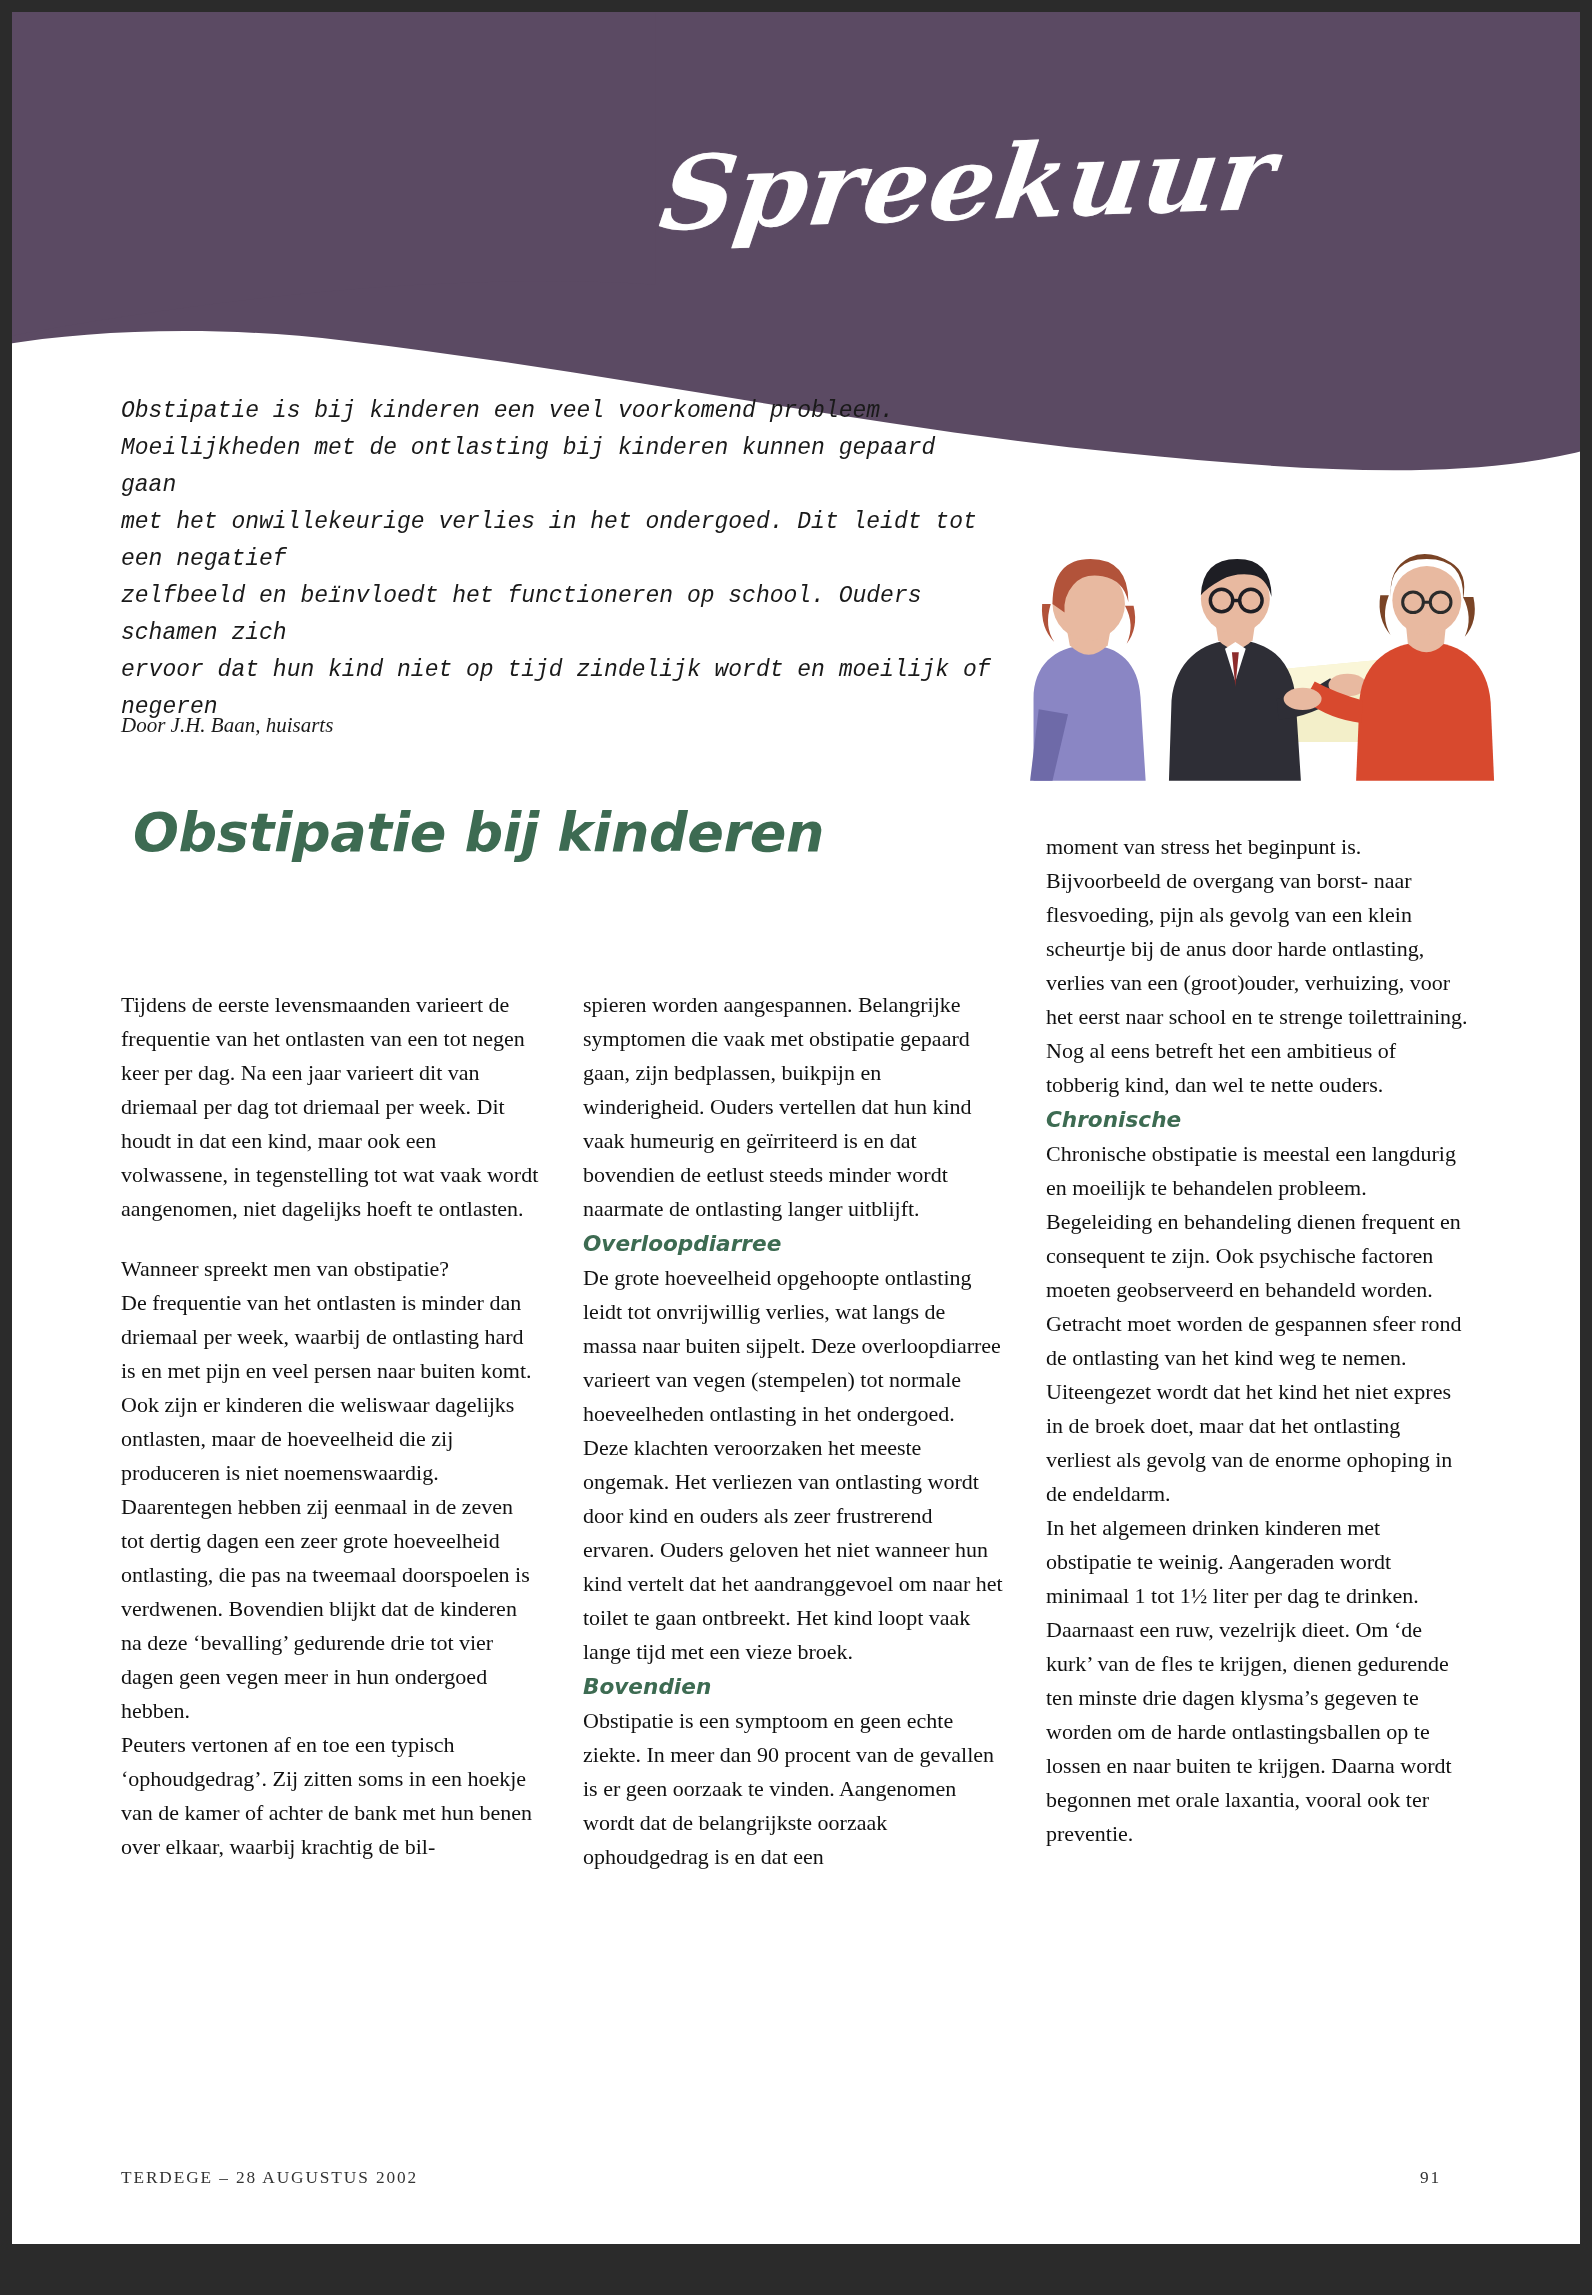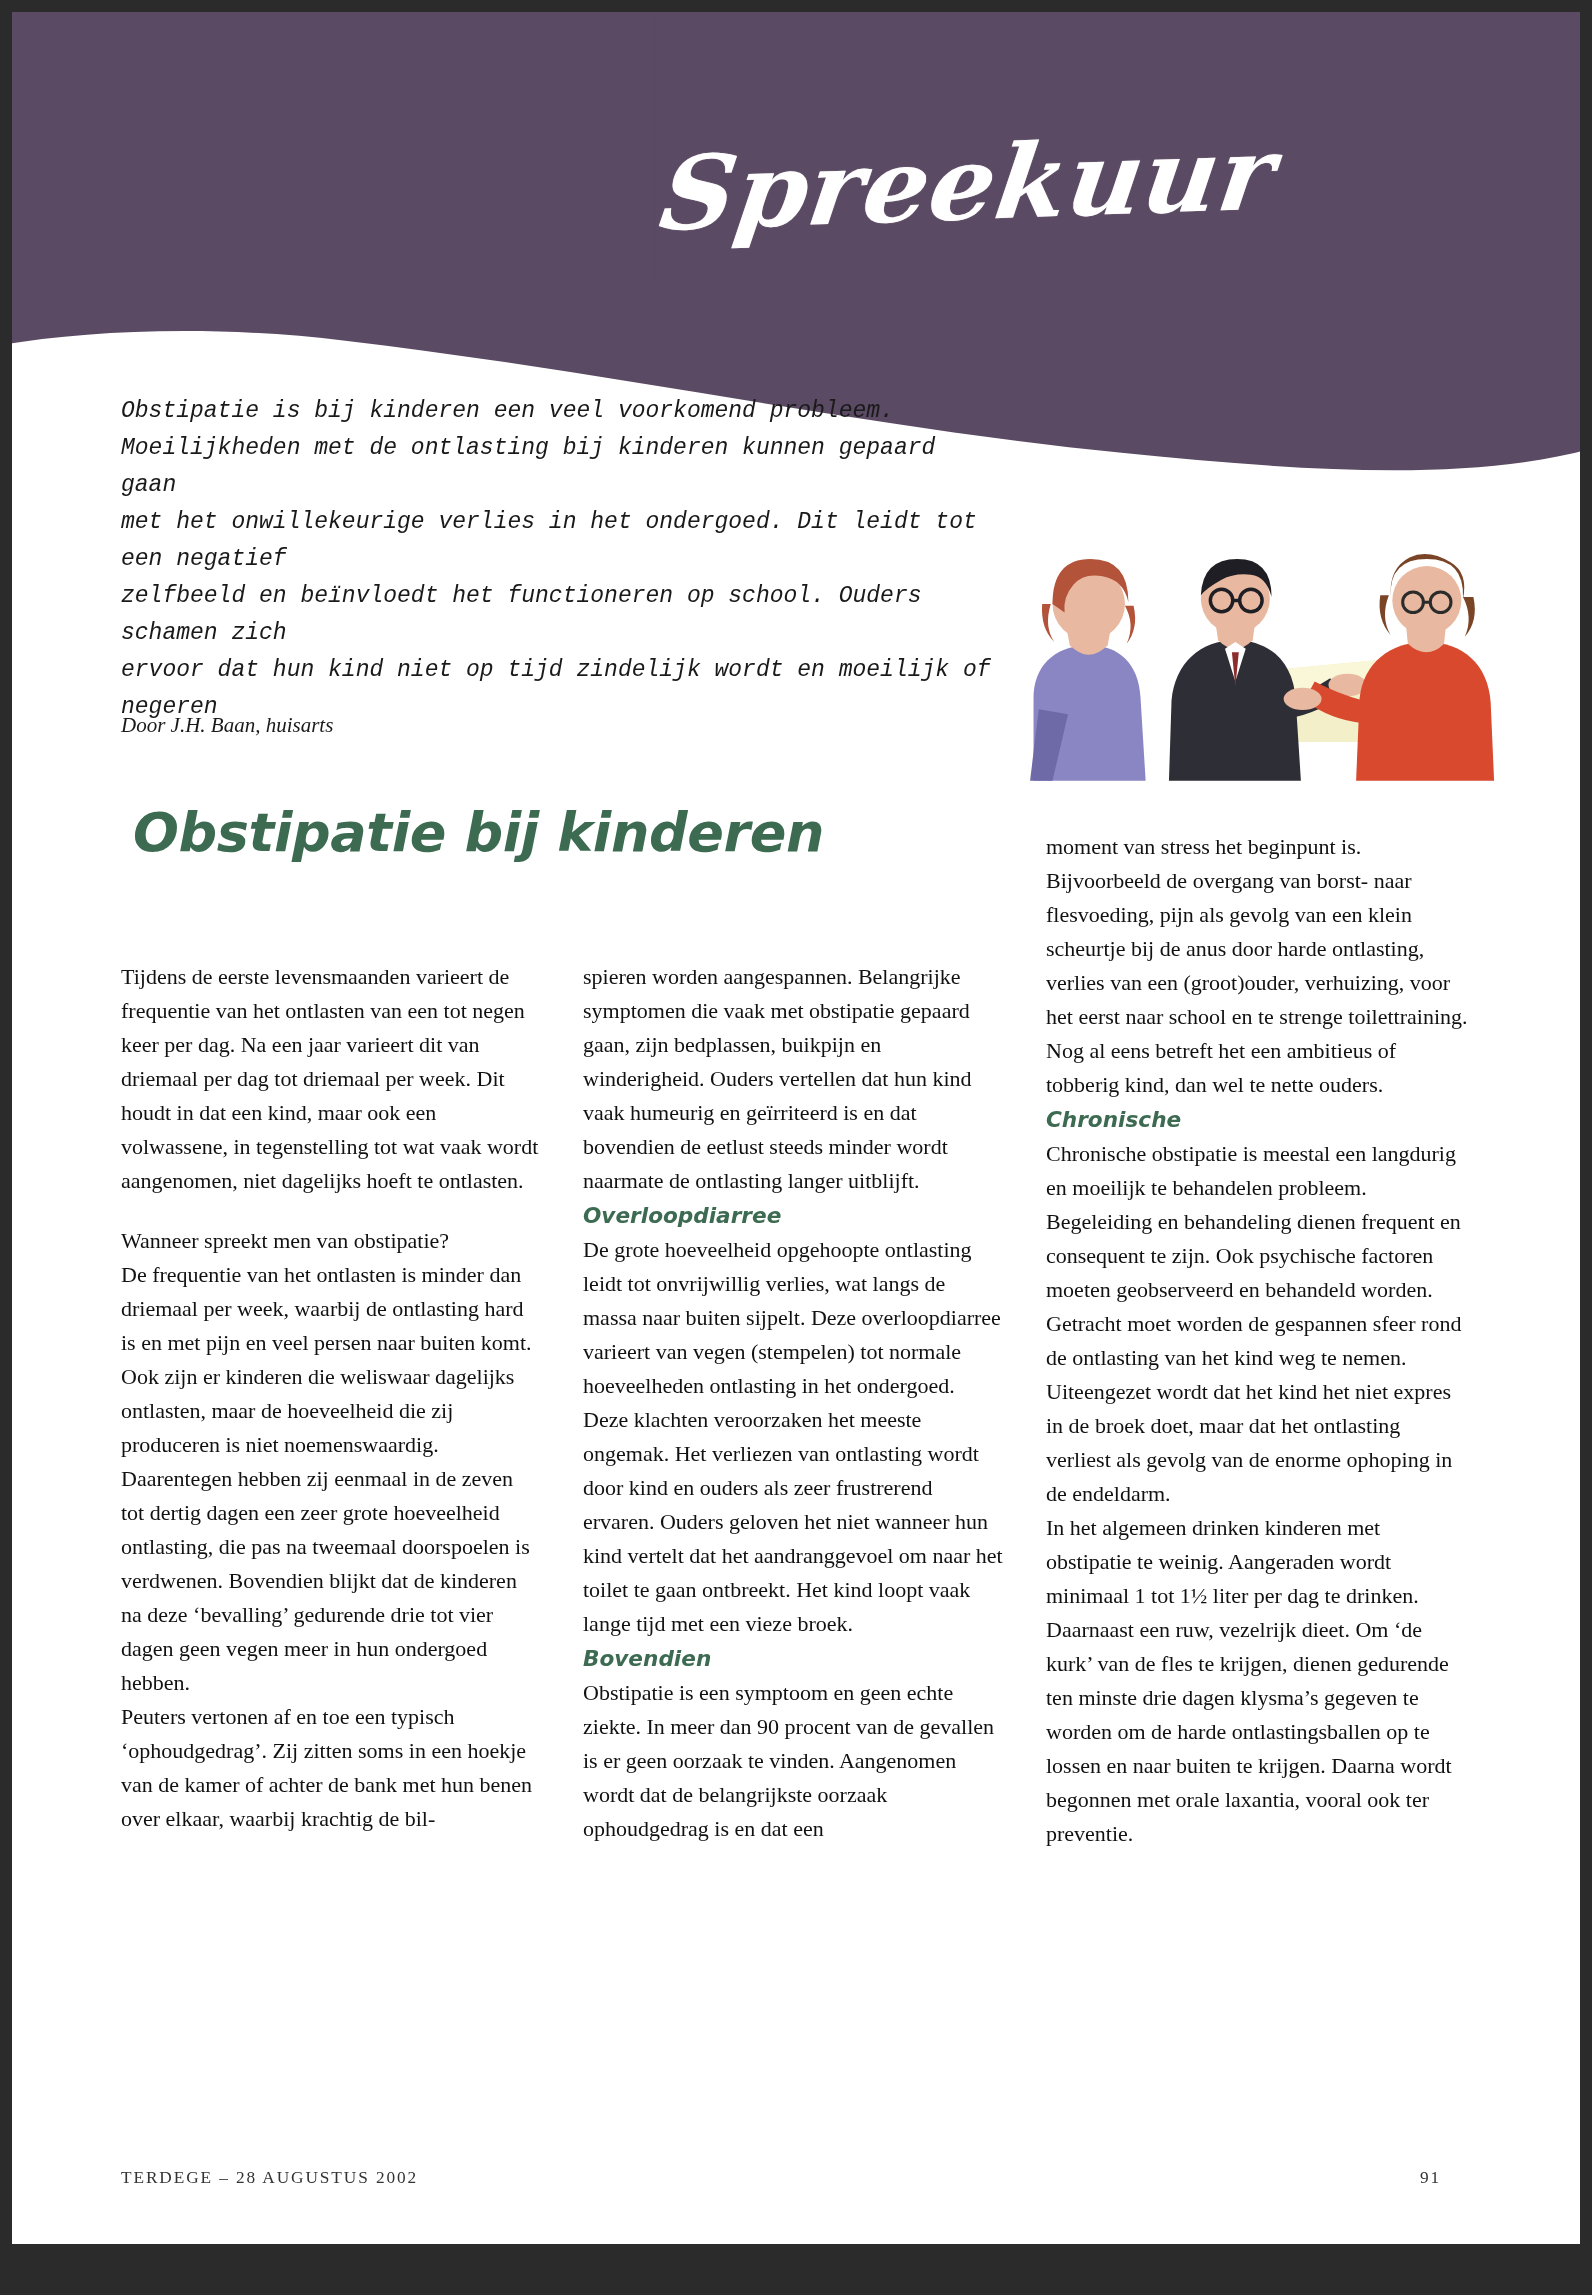--- a/index.html
+++ b/index.html
@@ -90,21 +90,21 @@
     font-size: 54px;
     line-height: 60px;
     color: #3d6b52;
     letter-spacing: -0.4px;
     margin-left: 16px;
   }
 
   
   .col {
     position: absolute;
-    top: 960px;
+    top: 988px;
     width: 420px;
     font-family: "Liberation Serif", serif;
     font-size: 22px;
     line-height: 34px;
     color: #111111;
     text-align: left;
   }
   .col.c1 { left: 121px; }
   .col.c2 { left: 583px; }
   .col.c3 { left: 1046px; top: 830px; width: 423px; }

